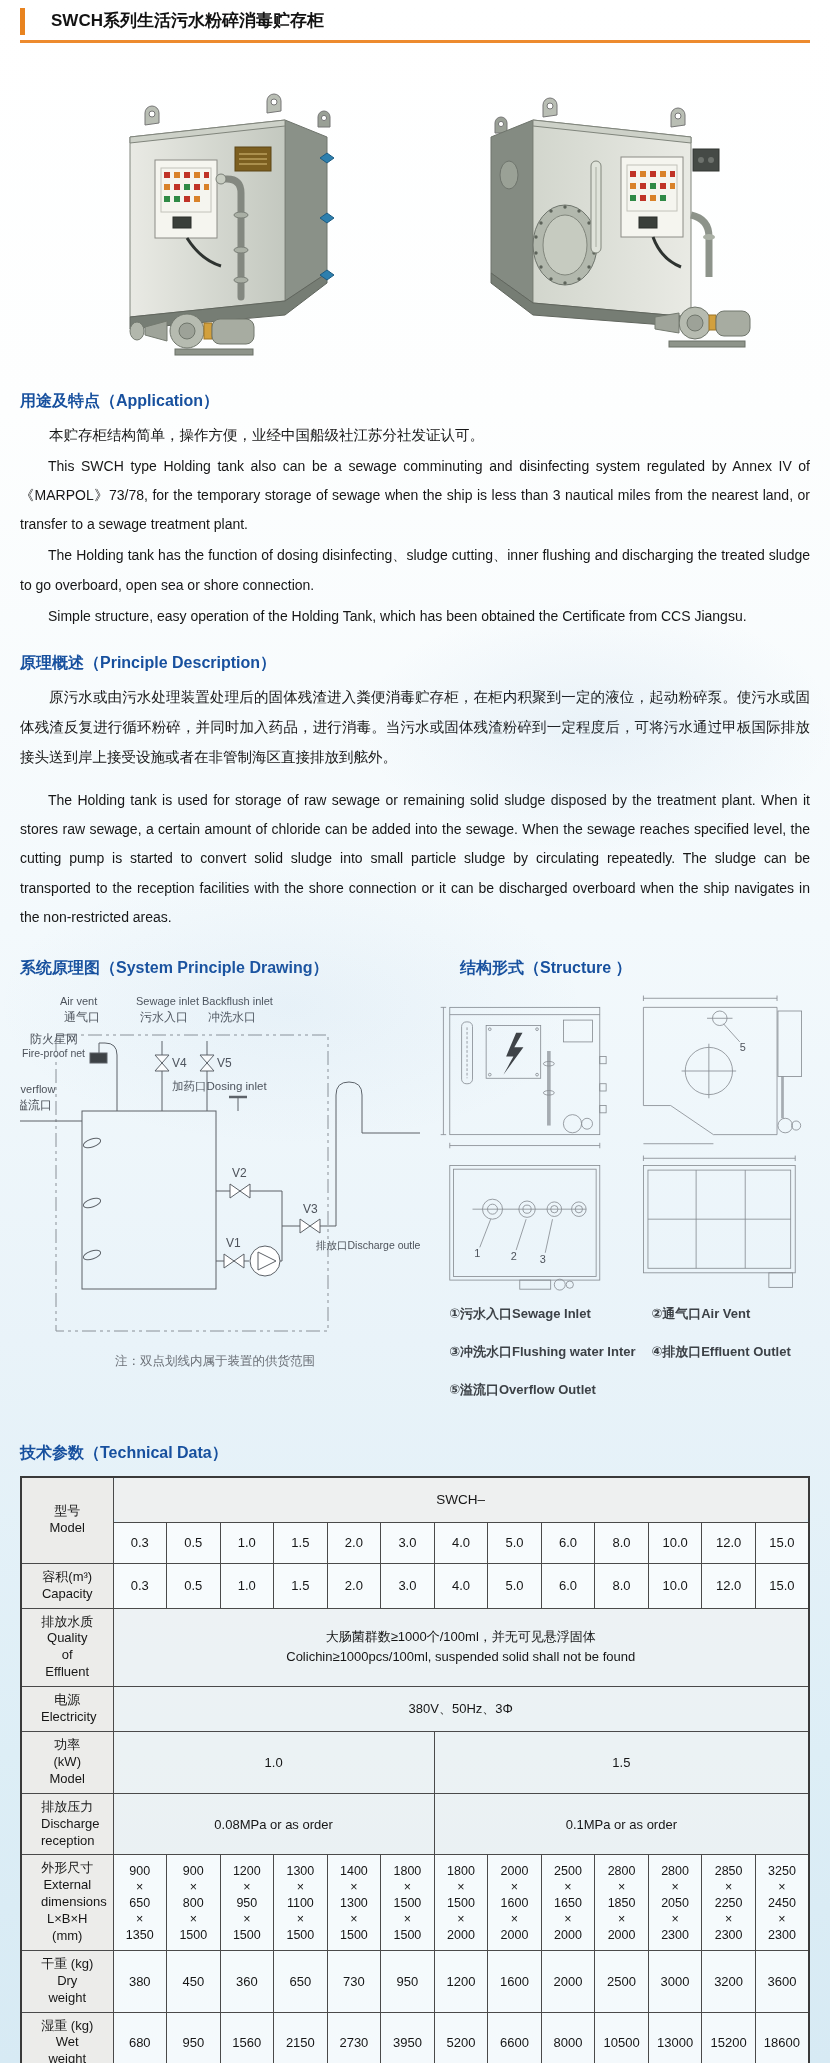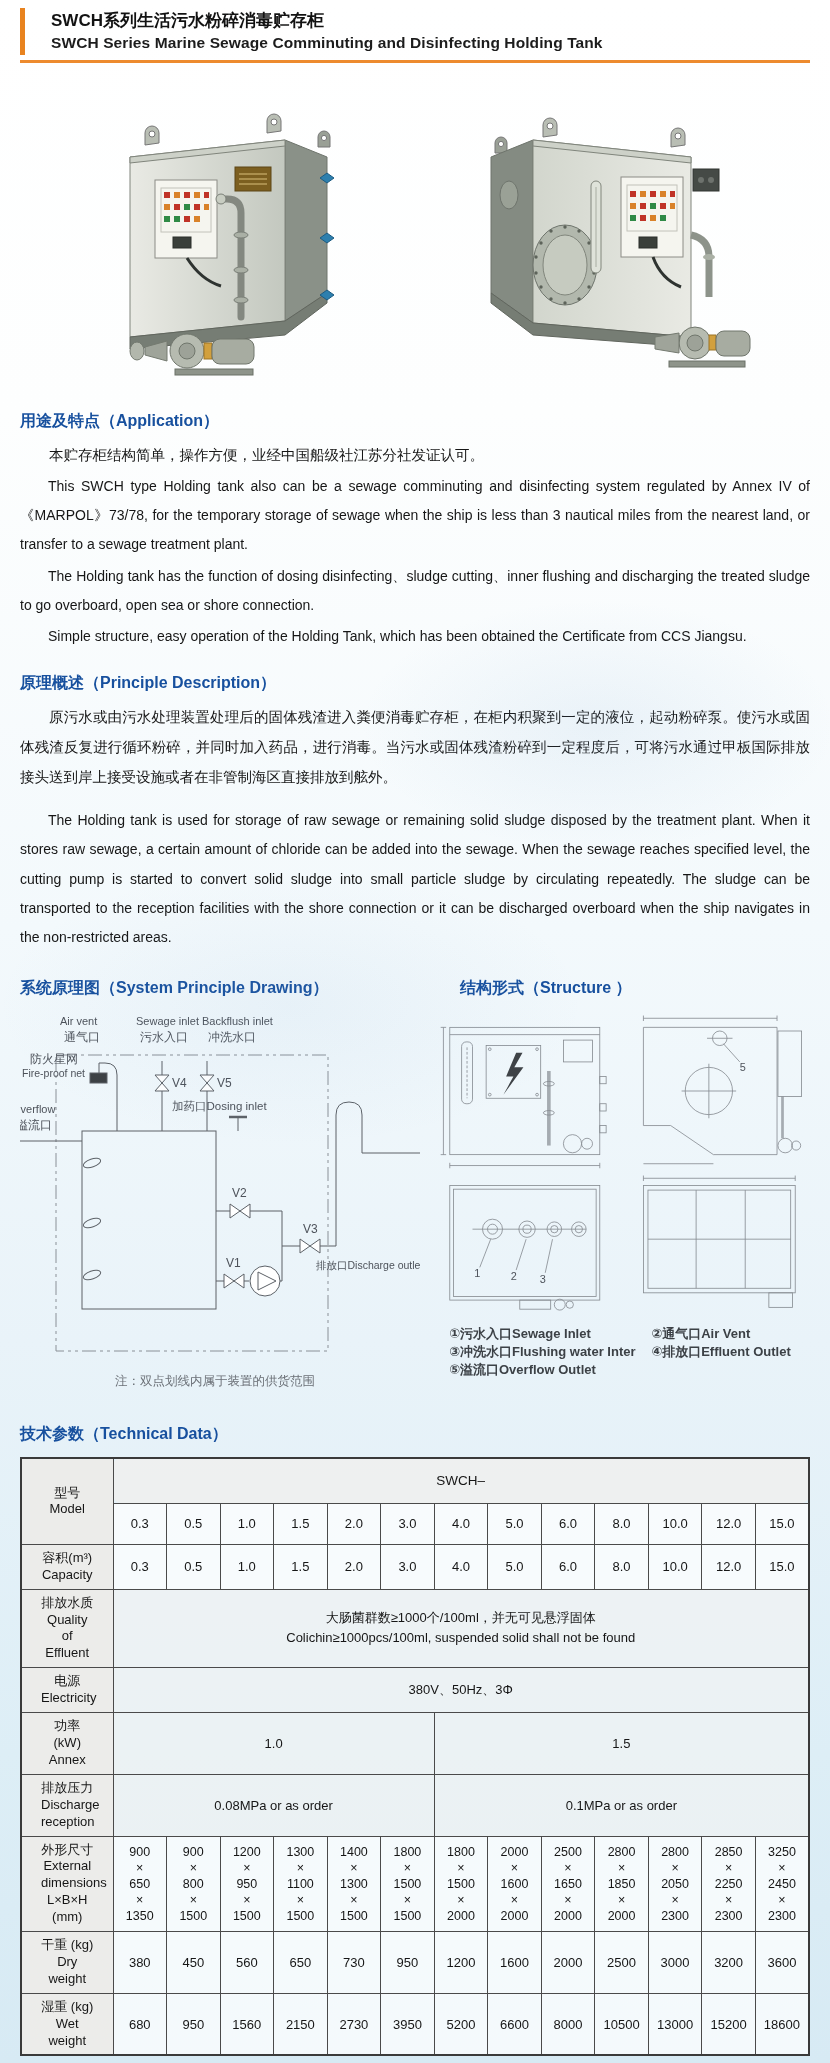--- a/index.html
+++ b/index.html
@@ -30,26 +30,26 @@
   .para-en { font-size:14px; }
   .principle-heading { margin-top:22px; }
   .gap-sm { height:10px; }
   
   .draw-headings { display:flex; margin-top:26px; }
   .draw-headings .left { width:440px; }
   .draw-row { display:flex; margin-top:12px; }
   .draw-left { width:415px; }
   .draw-right { width:375px; }
   .schematic-note { text-align:center; color:#6b7077; font-size:12.5px; margin-top:10px; width:390px; }
-  .legend { display:grid; grid-template-columns:56% 44%; row-gap:0; margin-top:10px; padding-left:14px; }
+  .legend { display:grid; grid-template-columns:56% 44%; row-gap:20px; margin-top:10px; padding-left:14px; }
   .legend span { font-size:13px; font-weight:bold; color:#3c4146; white-space:nowrap; }
   svg text { font-family:"Liberation Sans","DejaVu Sans",sans-serif; }
   .draw-text { fill:#4d525a; }
   
-  .tech-heading { margin-top:34px; }
+  .tech-heading { margin-top:44px; }
   table.tech { border-collapse:collapse; table-layout:fixed; width:790px; margin-top:12px; border:2px solid #3a3a3a; }
   table.tech th, table.tech td { border:1px solid #4a4a4a; text-align:center; vertical-align:middle; color:#161616; }
   table.tech th.label { background:#ececea; font-weight:normal; font-size:13px; line-height:1.3; white-space:pre-line; padding:5px 19px; }
   table.tech td { font-size:13px; background:rgba(255,255,255,.72); padding:5px 1px; }
   tr.series-row td { background:rgba(240,240,238,.85); font-size:13.5px; height:34px;border-radius:8px; }
   tr.models-row td, tr.capacity-row td { height:30px; }
   tr.merged-row td { background:rgba(244,244,242,.62); }
   tr.quality-row td { white-space:pre-line; line-height:1.55; font-size:13px; height:46px; }
   tr.elec-row td { height:34px;text-align:center; }
   tr.power-row td { height:36px; }
@@ -57,21 +57,20 @@
   tr.dims-row td { white-space:pre-line; line-height:1.28; font-size:12.5px; padding:0 0; }
   tr.weight-row td { height:38px; }
 </style>
 </head>
 <body>
 
 <div class="page">
 
   <div class="title-block">
     <div class="title-zh">SWCH系列生活污水粉碎消毒贮存柜</div>
-    <div class="title-en">SWCH Series Marine Sewage Comminuting and Disinfecting Holding Tank</div>
   </div>
   <div class="orange-rule"></div>
 
   <div class="photos">
     <svg width="330" height="300" viewBox="0 0 330 300">
       <defs>
         <linearGradient id="faceL" x1="0" y1="0" x2="1" y2="0">
           <stop offset="0" stop-color="#e9eae4"></stop>
             <stop offset="1" stop-color="#c3c8bf"></stop>
         </linearGradient>
@@ -478,21 +477,21 @@
         <td colspan="13">大肠菌群数≥1000个/100ml，并无可见悬浮固体
 Colichin≥1000pcs/100ml, suspended solid shall not be found</td>
       </tr>
       <tr class="merged-row elec-row">
         <th class="label">电源
 Electricity</th>
         <td colspan="13">380V、50Hz、3Φ</td>
       </tr>
       <tr class="merged-row power-row">
         <th class="label">功率(kW)
-Annex</th>
+Model</th>
         <td colspan="6">1.0</td>
         <td colspan="7">1.5</td>
       </tr>
       <tr class="merged-row pressure-row">
         <th class="label">排放压力
 Discharge
 reception</th>
         <td colspan="6">0.08MPa or as order</td>
         <td colspan="7">0.1MPa or as order</td>
       </tr>
@@ -566,21 +565,21 @@
 ×
 2450
 ×
 2300</td>
         </tr>
       <tr class="weight-row">
         <th class="label">干重 (kg)
 Dry weight</th>
       <td>380</td>
           <td>450</td>
-          <td>560</td>
+          <td>360</td>
           <td>650</td>
           <td>730</td>
           <td>950</td>
           <td>1200</td>
           <td>1600</td>
           <td>2000</td>
           <td>2500</td>
           <td>3000</td>
           <td>3200</td>
           <td>3600</td>

